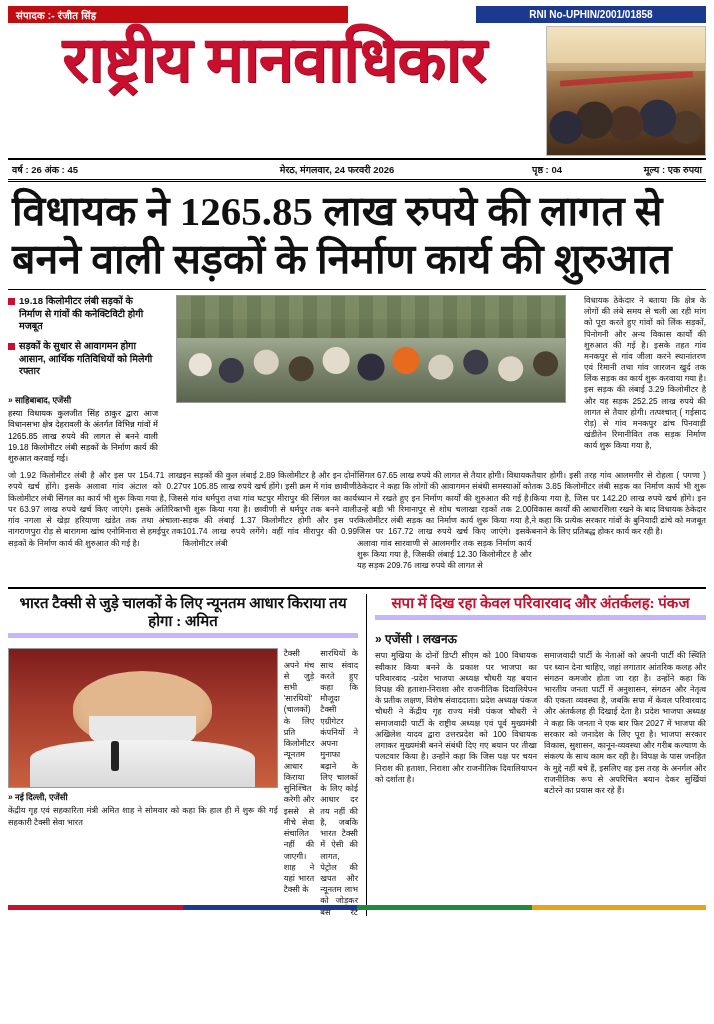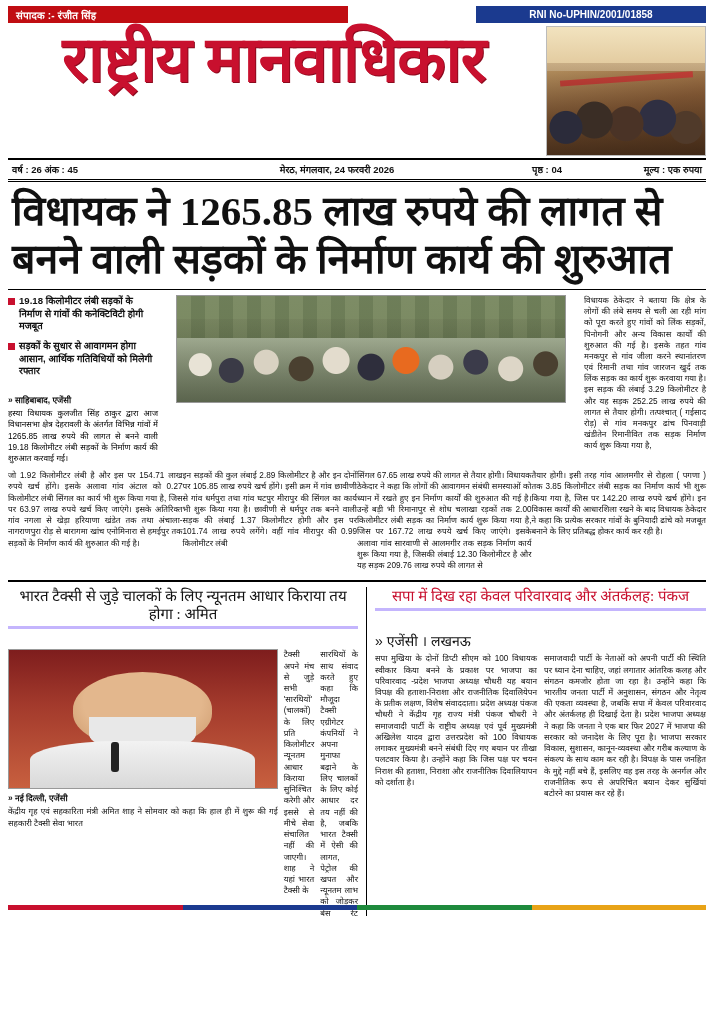--- a/index.html
+++ b/index.html
@@ -194,21 +194,21 @@
     font-size: 8.2px;
     line-height: 1.36;
     text-align: justify;
     color: #111;
   }
 
   
   .cols4 {
     display: flex;
     margin-top: 6px;
-    padding-bottom: 5px;
+    padding-bottom: 12px;
     border-bottom: 2px solid #000;
   }
   .cols4 .col {
     flex: 1;
     font-size: 8.2px;
     line-height: 1.37;
     text-align: justify;
     color: #111;
   }
   .cols4 .col p { margin: 0 0 4px; }
@@ -219,33 +219,33 @@
     gap: 8px;
     margin-top: 5px;
     padding-bottom: 5px;
     border-bottom: 2px solid #000;
   }
   .mid-left { flex: 0 0 350px; }
   .mid-right { flex: 1; padding-left: 8px; border-left: 1px solid #000; }
 
   .sec-title {
     font-family: "Liberation Serif", "DejaVu Serif", serif;
-    font-weight: normal;
+    font-weight: bold;
     font-size: 15px;
     line-height: 1.2;
     color: #111;
     text-align: center;
-    border-bottom: 3px solid #c4b5fd;
+    border-bottom: 5px solid #c4b5fd;
     padding-bottom: 3px;
-    margin-bottom: 20px;
+    margin-bottom: 10px;
   }
   .sec-title.red { color: #c8102e; }
   .byline {
-    font-size: 14px;
-    font-weight: normal;
+    font-size: 12px;
+    font-weight: bold;
     color: #111;
     margin-bottom: 3px;
   }
   .two-sub { display: flex; gap: 6px; }
   .photo-box {
     border: 1px solid #999;
     position: relative;
     overflow: hidden;
   }
   .amit-photo {

